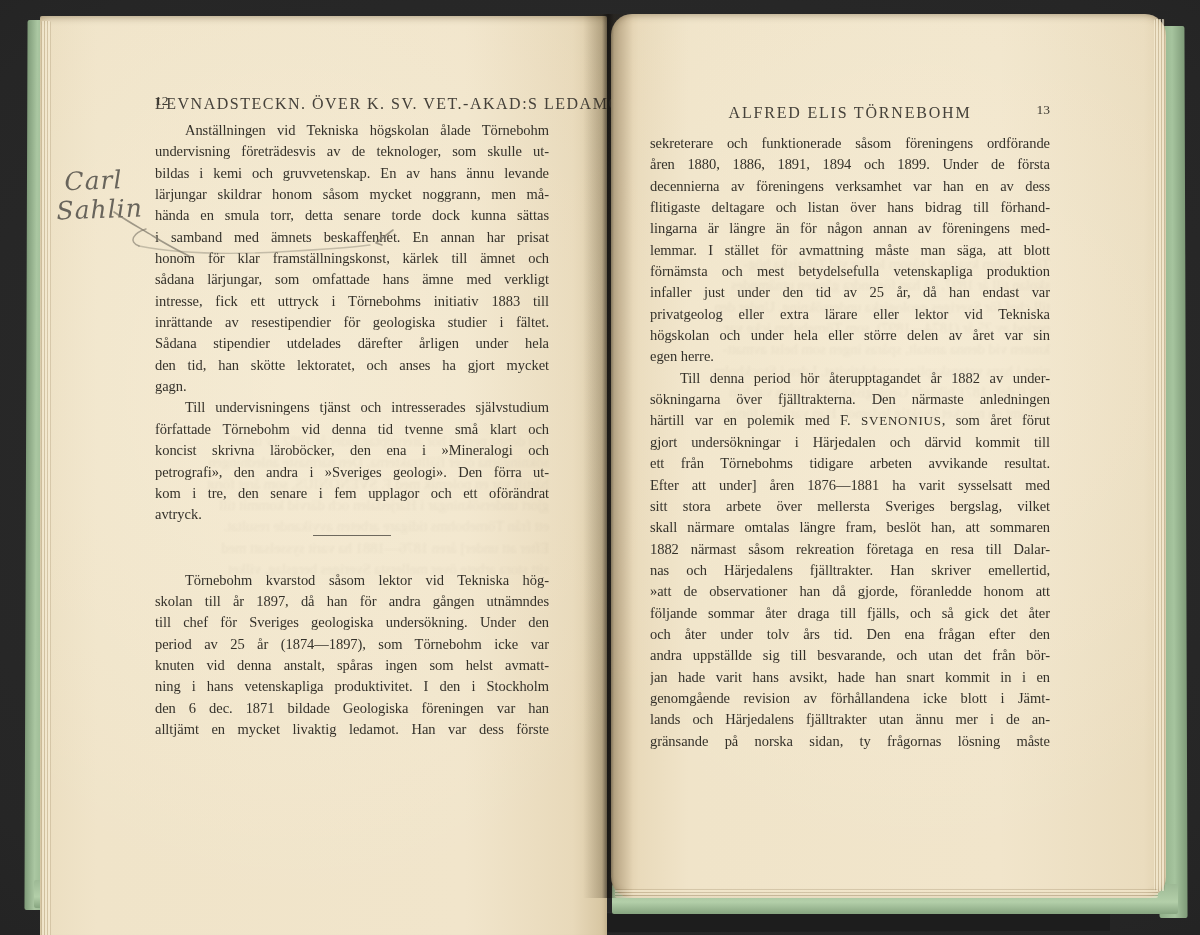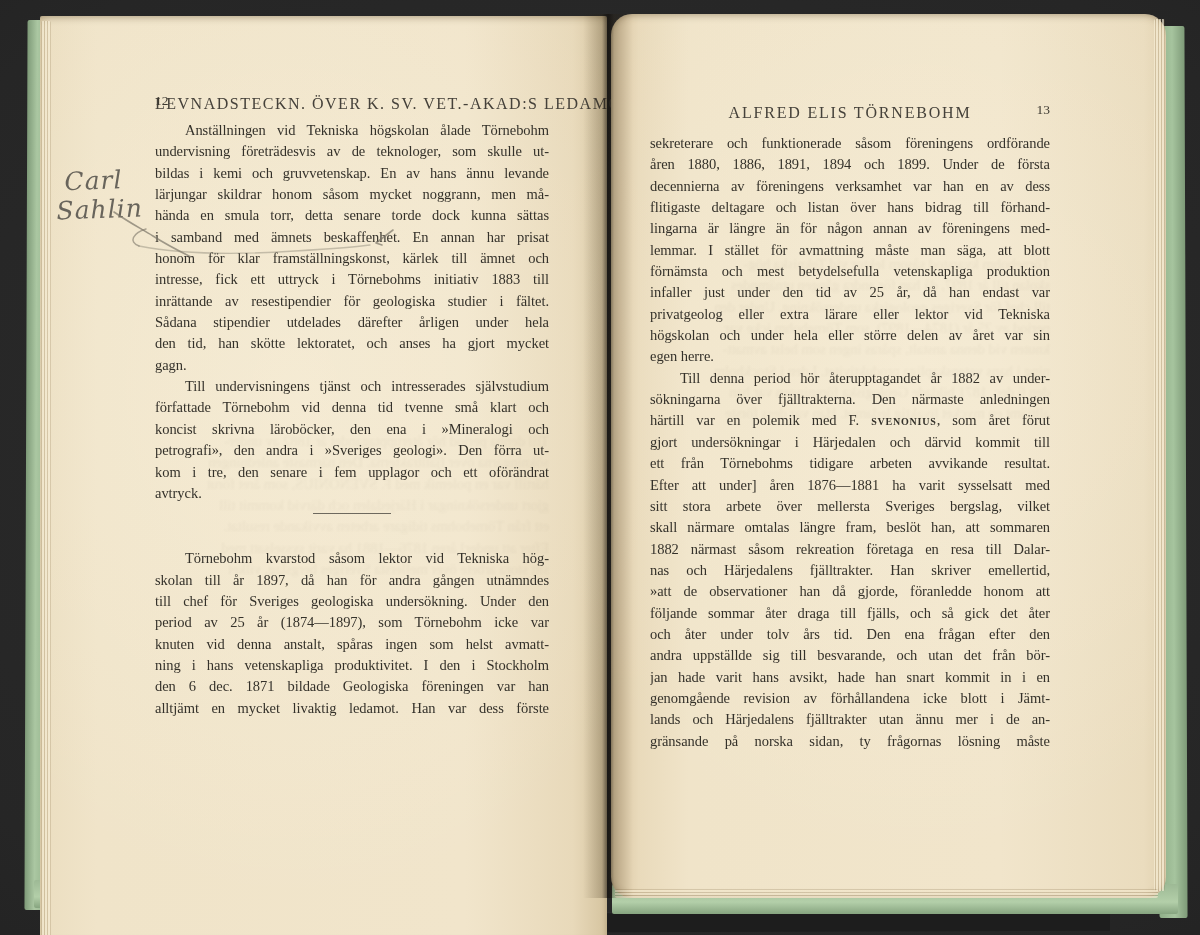--- a/index.html
+++ b/index.html
@@ -61,21 +61,21 @@
   .page-num.pn-left{left:0;}
   .page-num.pn-right{right:0;font-family:Liberation Serif, serif;}
   
   .text-block{position:absolute;font-size:14.5px;letter-spacing:-.05px;}
   .page-left .text-block{left:115px;top:104px;width:394px;}
   .page-right .text-block{left:39px;top:119px;width:400px;}
   .line{height:21.35px;line-height:21.35px;text-align:justify;text-align-last:justify;
     text-justify:inter-word;overflow:hidden;white-space:normal;}
   .line.last{text-align-last:left;}
   .line.indent{padding-left:30px;}
-  .sc{font-size:10px;letter-spacing:.8px;font-weight:bold;}
+  .sc{font-size:13px;letter-spacing:.8px;}
   .divider-block{height:44px;padding-top:9px;box-sizing:border-box;display:flex;justify-content:center;align-items:flex-start;}
   .divider-block span{display:block;width:78px;border-top:1.2px solid #6e695e;}
   
   .ghost{position:absolute;transform:scaleX(-1);filter:blur(1px);opacity:.055;
     font-size:14.5px;pointer-events:none;color:#4a4030;}
   .ghost .gline{height:21.35px;line-height:21.35px;white-space:nowrap;overflow:hidden;}
   .page-left .ghost{left:115px;top:415px;width:394px;}
   .page-right .ghost{left:39px;top:240px;width:400px;}
   
   .annotation{position:absolute;left:16px;top:150px;font-style:italic;
@@ -117,20 +117,21 @@
     </div>
 
     <div class="text-block" id="text-left">
         <div class="line indent">Anställningen vid Tekniska högskolan ålade Törnebohm</div>
         <div class="line">undervisning företrädesvis av de teknologer, som skulle ut-</div>
         <div class="line">bildas i kemi och gruvvetenskap. En av hans ännu levande</div>
         <div class="line">lärjungar skildrar honom såsom mycket noggrann, men må-</div>
         <div class="line">hända en smula torr, detta senare torde dock kunna sättas</div>
         <div class="line">i samband med ämnets beskaffenhet. En annan har prisat</div>
         <div class="line">honom för klar framställningskonst, kärlek till ämnet och</div>
+        <div class="line">sådana lärjungar, som omfattade hans ämne med verkligt</div>
         <div class="line">intresse, fick ett uttryck i Törnebohms initiativ 1883 till</div>
         <div class="line">inrättande av resestipendier för geologiska studier i fältet.</div>
         <div class="line">Sådana stipendier utdelades därefter årligen under hela</div>
         <div class="line">den tid, han skötte lektoratet, och anses ha gjort mycket</div>
         <div class="line last">gagn.</div>
         <div class="line indent">Till undervisningens tjänst och intresserades självstudium</div>
         <div class="line">författade Törnebohm vid denna tid tvenne små klart och</div>
         <div class="line">koncist skrivna läroböcker, den ena i »Mineralogi och</div>
         <div class="line">petrografi», den andra i »Sveriges geologi». Den förra ut-</div>
         <div class="line">kom i tre, den senare i fem upplagor och ett oförändrat</div>

